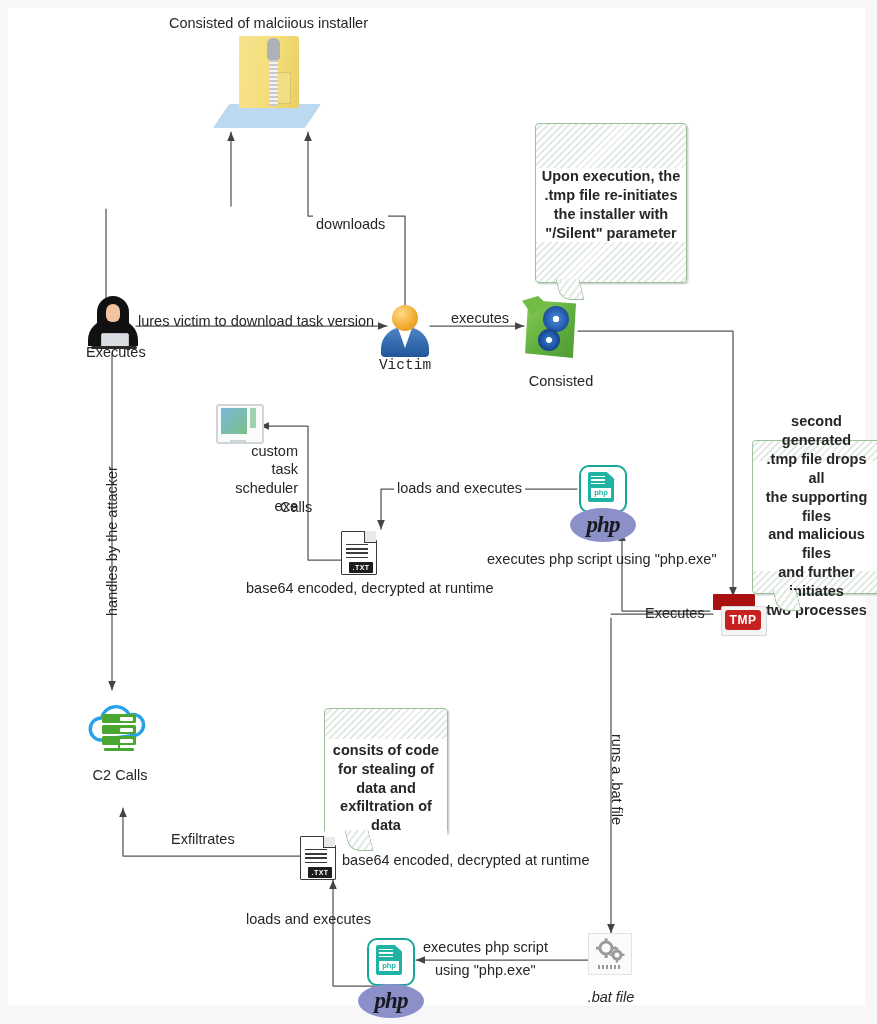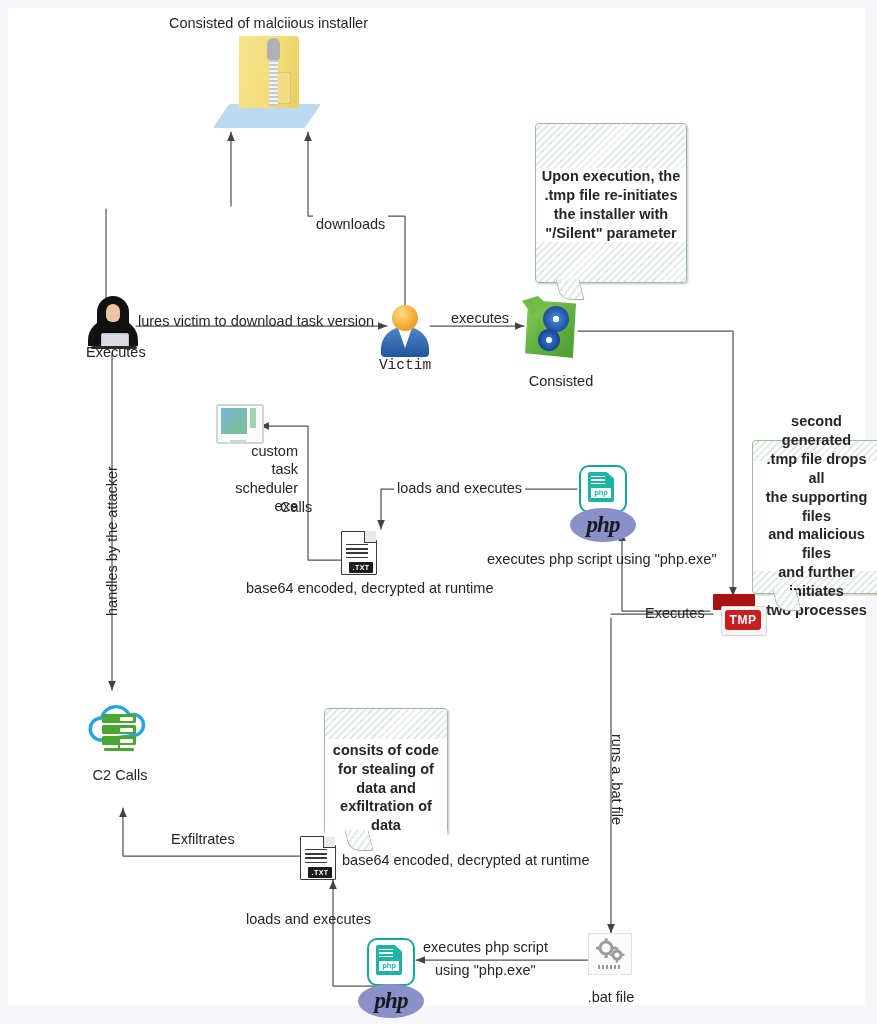--- a/index.html
+++ b/index.html
@@ -259,21 +259,21 @@
         <rect x="2" y="8.6" width="4" height="3"></rect>
           <rect x="18.2" y="8.6" width="4" height="3"></rect>
         <rect x="21.8" y="9.4" width="2.4" height="3.2"></rect>
           <rect x="21.8" y="21.4" width="2.4" height="3.2"></rect>
         <rect x="15.8" y="15.6" width="3.2" height="2.4"></rect>
           <rect x="27.2" y="15.6" width="3.2" height="2.4"></rect>
       </g>
     </svg>
     <div class="bat-line"></div>
   </div>
-  <div class="node-cap" style="left:558px;top:980px;width:90px;">.bat file</div>
+  <div class="node-cap" style="left:558px;top:980px;width:90px;font-style:italic;">.bat file</div>
 
   <div class="lbl" style="left:305px;top:207px;background:#fff;padding:0 3px;">downloads</div>
   <div class="lbl" style="left:130px;top:304px;">lures victim to download task version</div>
   <div class="lbl" style="left:443px;top:301px;">executes</div>
   <div class="lbl" style="left:272px;top:490px;">Calls</div>
   <div class="lbl" style="left:386px;top:471px;background:#fff;padding:0 3px;">loads and executes</div>
   <div class="lbl" style="left:163px;top:822px;">Exfiltrates</div>
   <div class="lbl" style="left:238px;top:902px;">loads and executes</div>
   <div class="lbl" style="left:412px;top:930px;background:#fff;padding:0 3px;">executes php script</div>
   <div class="lbl" style="left:424px;top:953px;background:#fff;padding:0 3px;">using "php.exe"</div>

